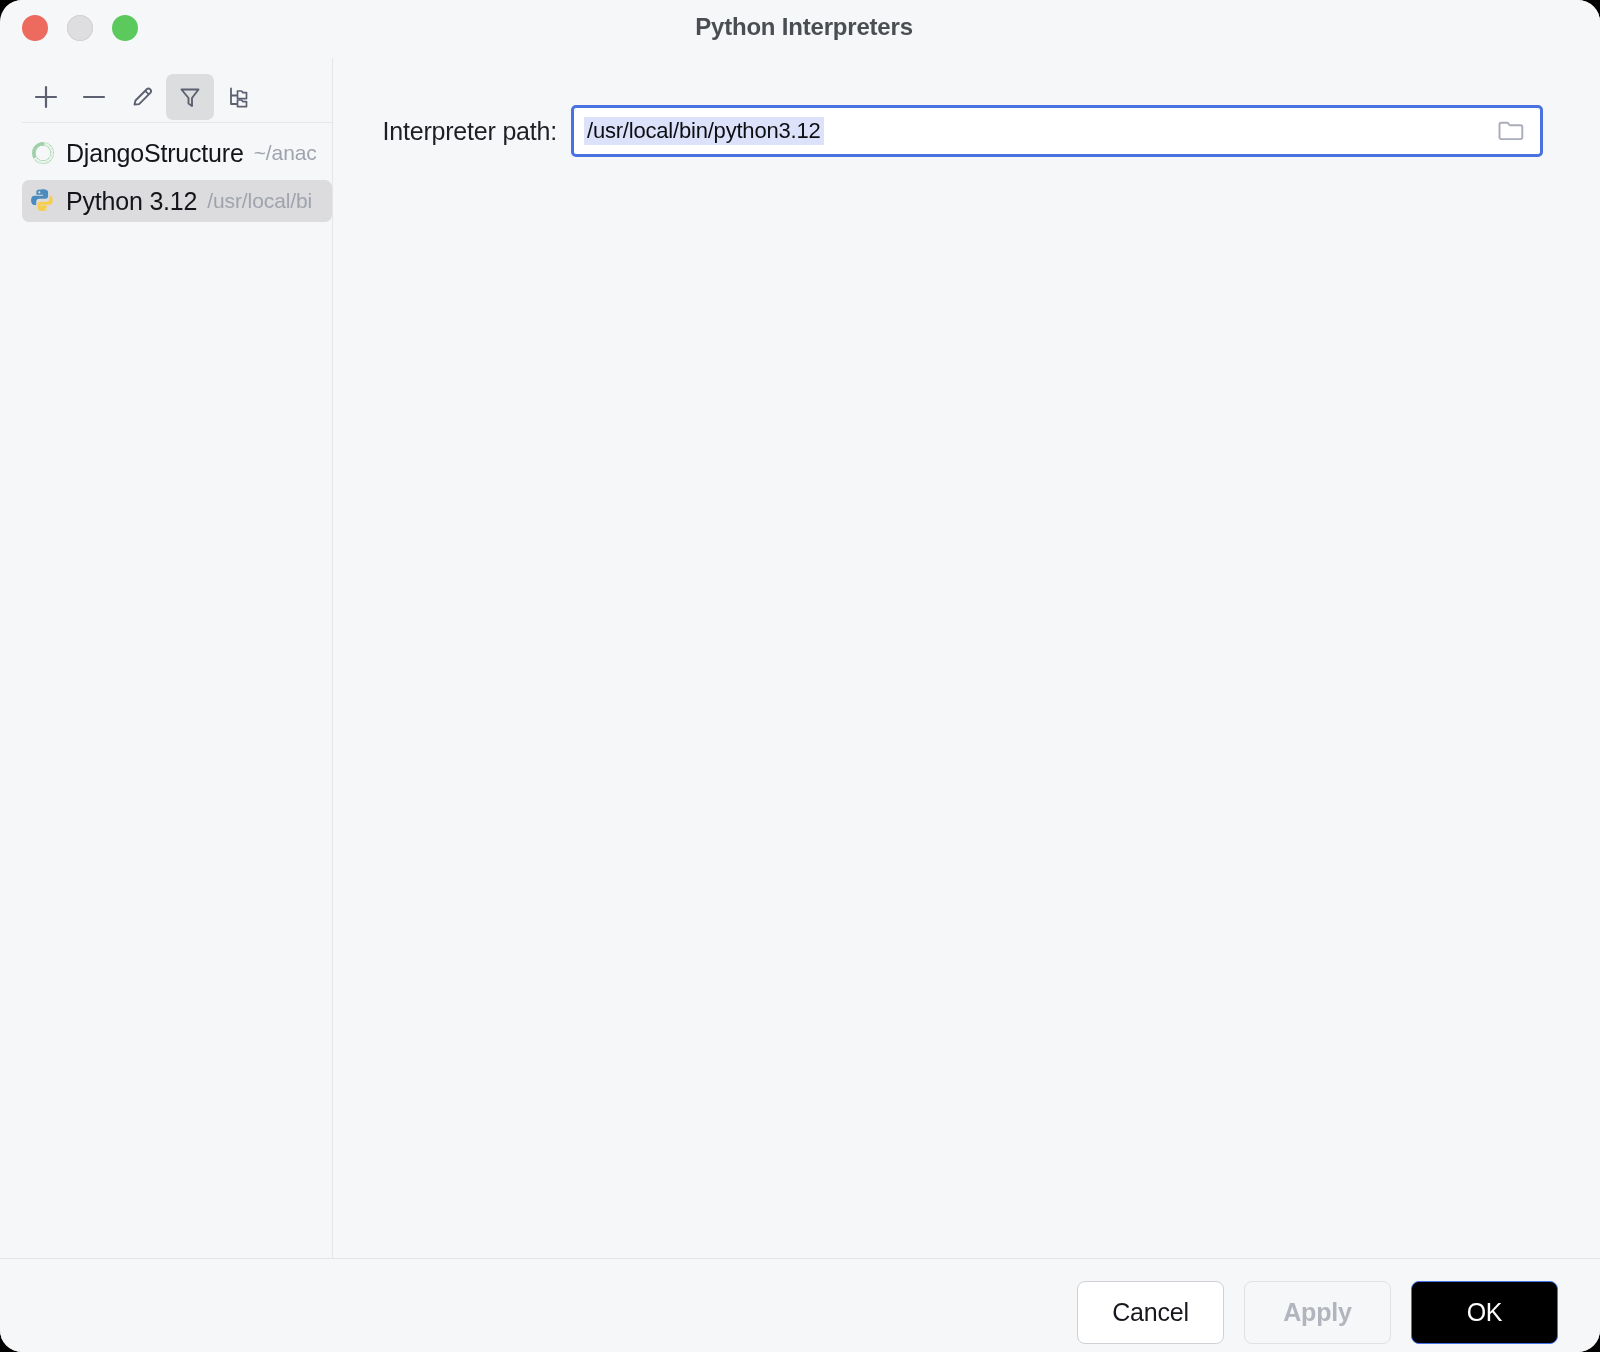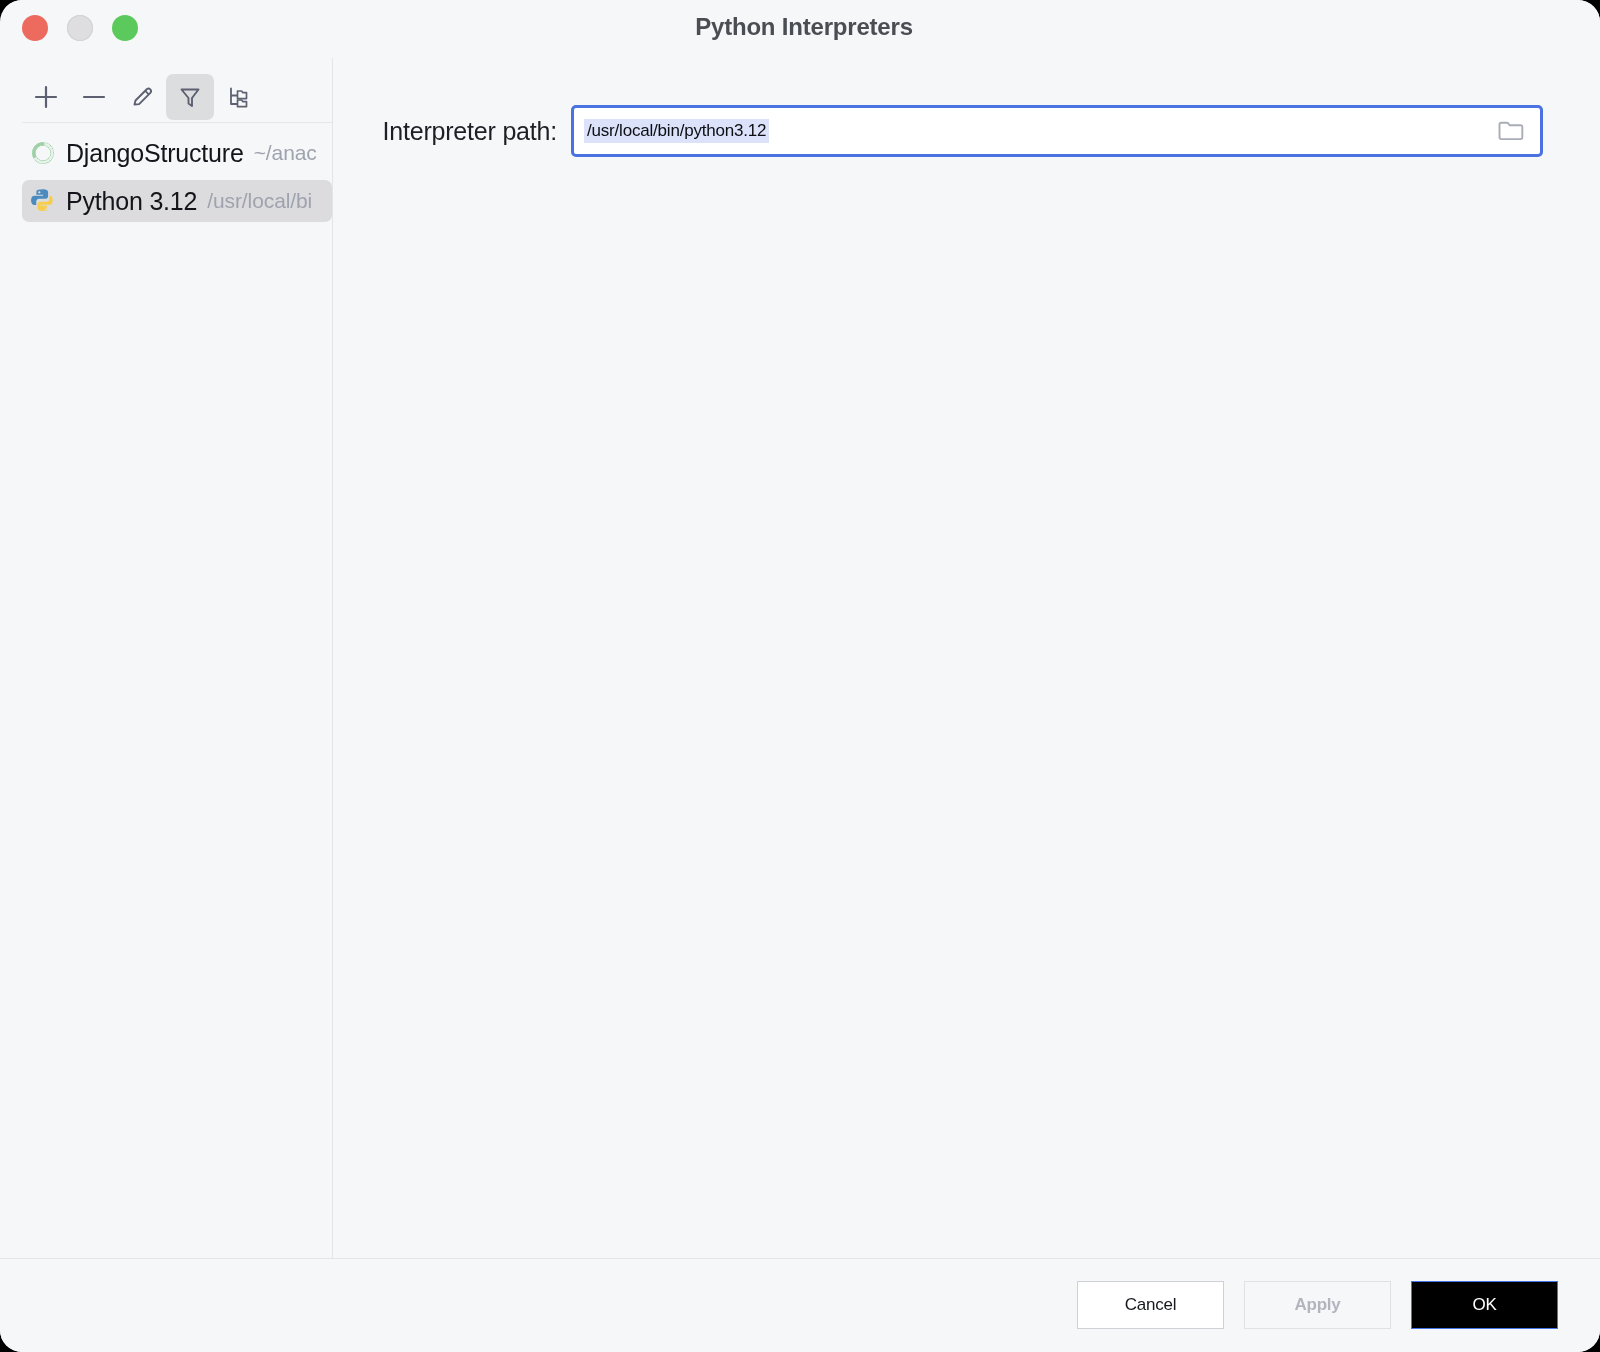--- a/index.html
+++ b/index.html
@@ -182,21 +182,21 @@
     height: 52px;
     background: #ffffff;
     border: 3px solid #4a72e0;
     border-radius: 5px;
     box-sizing: border-box;
     display: flex;
     align-items: center;
     padding-left: 10px;
   }
   .path-value {
-    font-size: 17px;
+    font-size: 22px;
     color: #0d0e12;
     background: #dce2fa;
     padding: 2px 3px;
     letter-spacing: -0.2px;
     line-height: 1.12;
   }
   .folder-btn {
     position: absolute;
     right: 14px;
     top: 50%;
@@ -227,24 +227,24 @@
   }
   .footer-buttons {
     position: absolute;
     right: 42px;
     top: 22px;
     display: flex;
     align-items: center;
     gap: 20px;
   }
   .btn {
-    height: 48px;
+    height: 63px;
     min-width: 147px;
-    border-radius: 0;
-    font-size: 17px;
+    border-radius: 8px;
+    font-size: 25px;
     display: flex;
     align-items: center;
     justify-content: center;
     box-sizing: border-box;
     letter-spacing: -0.2px;
   }
   .btn-cancel {
     background: #ffffff;
     border: 1px solid #cfd1d6;
     color: #16181d;

